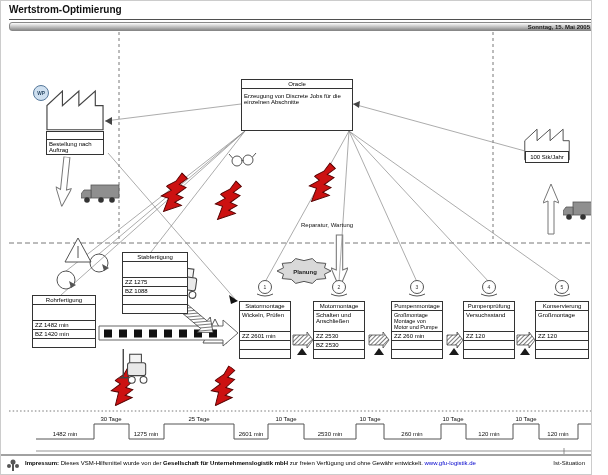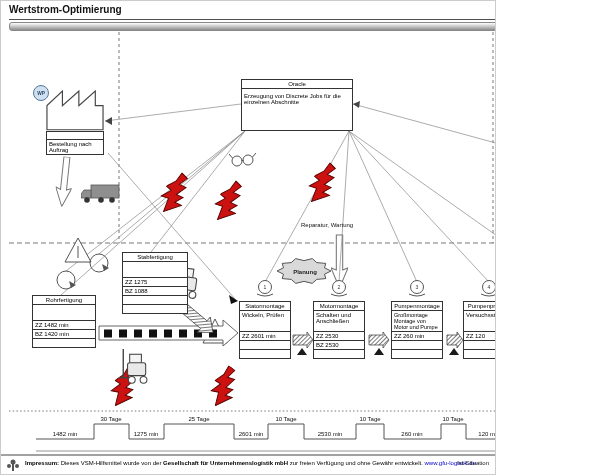--- a/index.html
+++ b/index.html
@@ -1,16 +1,16 @@
 <!DOCTYPE html>
 <html><head>
 <meta charset="utf-8">
 <style>
   html,body{margin:0;padding:0;background:#fff;}
-  #stage{position:relative;width:496px;height:475px;background:#fff;overflow:hidden;
+  #stage{position:relative;width:592px;height:475px;background:#fff;overflow:hidden;
          font-family:"Liberation Sans",sans-serif;border:1px solid #ccc;box-sizing:border-box;}
   .txt{position:absolute;color:#111;line-height:1.12;font-family:"Liberation Sans",sans-serif;}
   .ctr{text-align:center;}
   svg.layer{position:absolute;left:0;top:0;}
   .bar{position:absolute;left:8px;top:21px;width:590px;height:9px;border-radius:3px;
        background:linear-gradient(#fdfdfd,#b5b5b5 65%,#8d8d8d);border:1px solid #888;box-sizing:border-box;}
   .box{position:absolute;background:#fff;border:1px solid #333;box-sizing:border-box;
        display:flex;flex-direction:column;}
   .box .bt{border-bottom:1px solid #333;text-align:center;font-size:6px;padding:1px 0;white-space:nowrap;overflow:hidden;}
   .box .bb{flex:1;font-size:6px;padding:1px 2px;overflow:hidden;}

